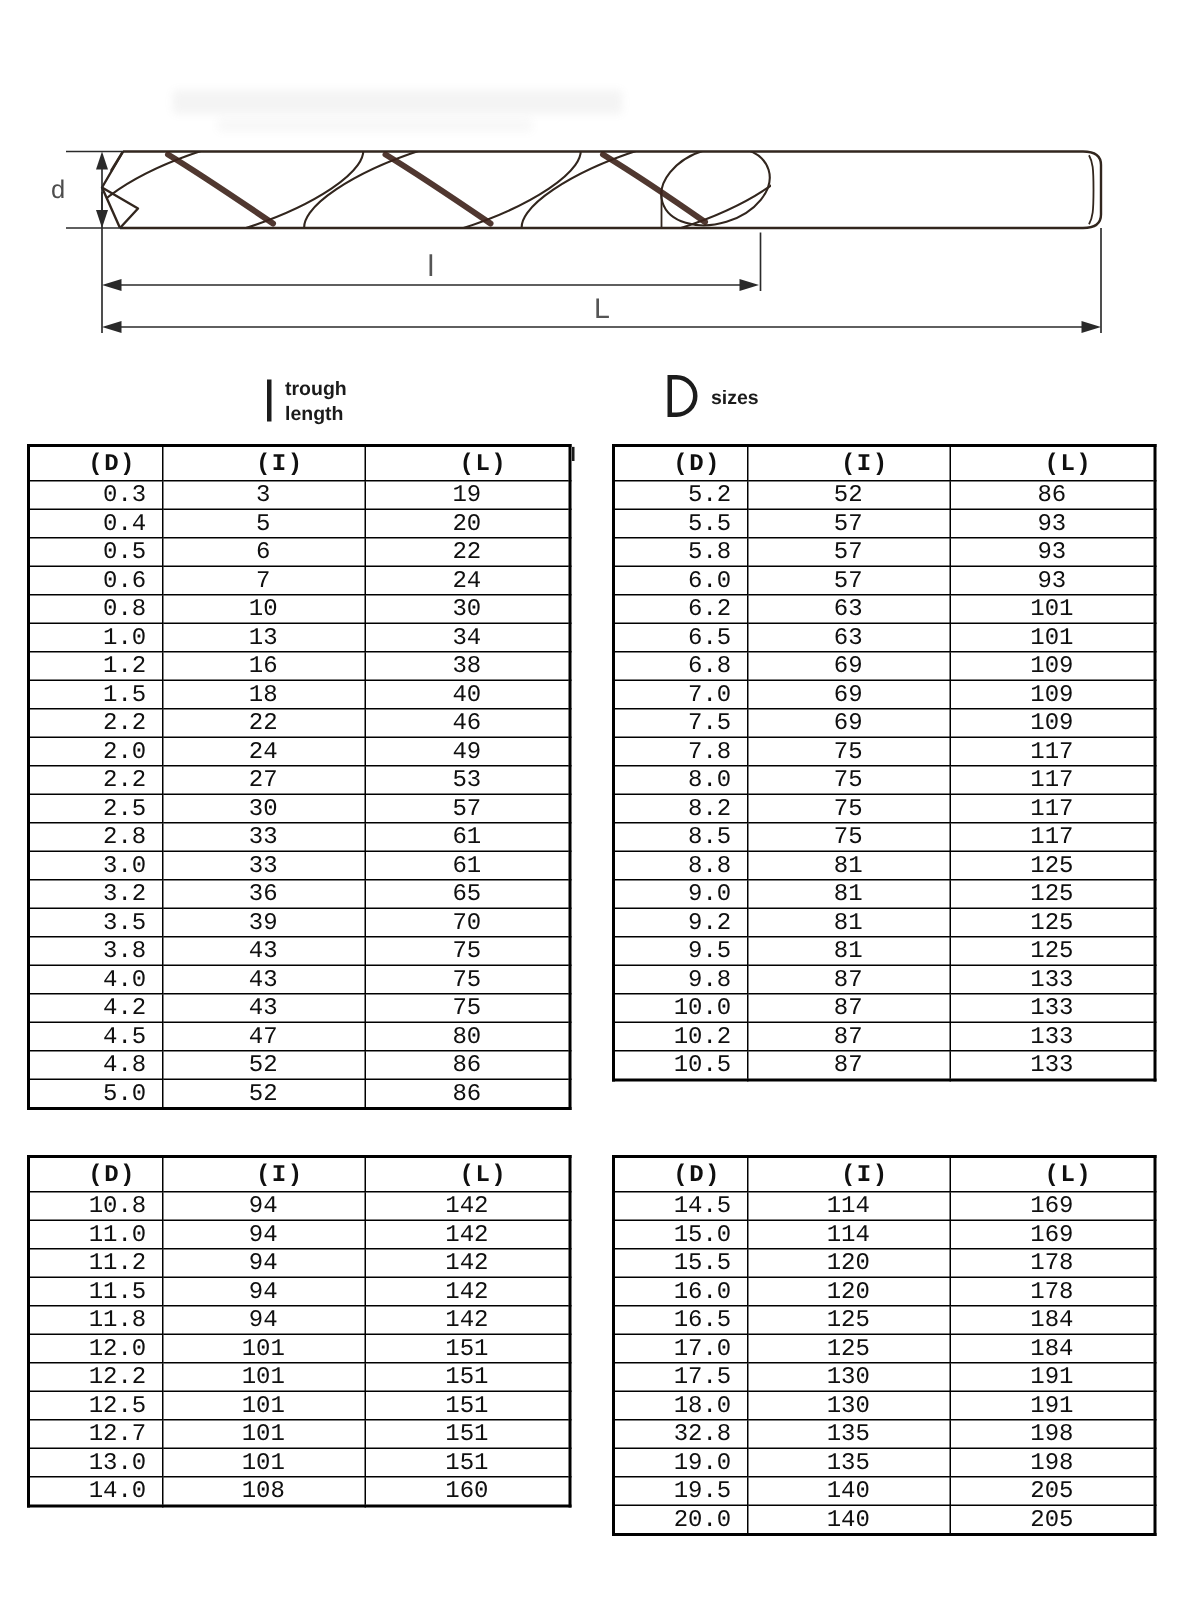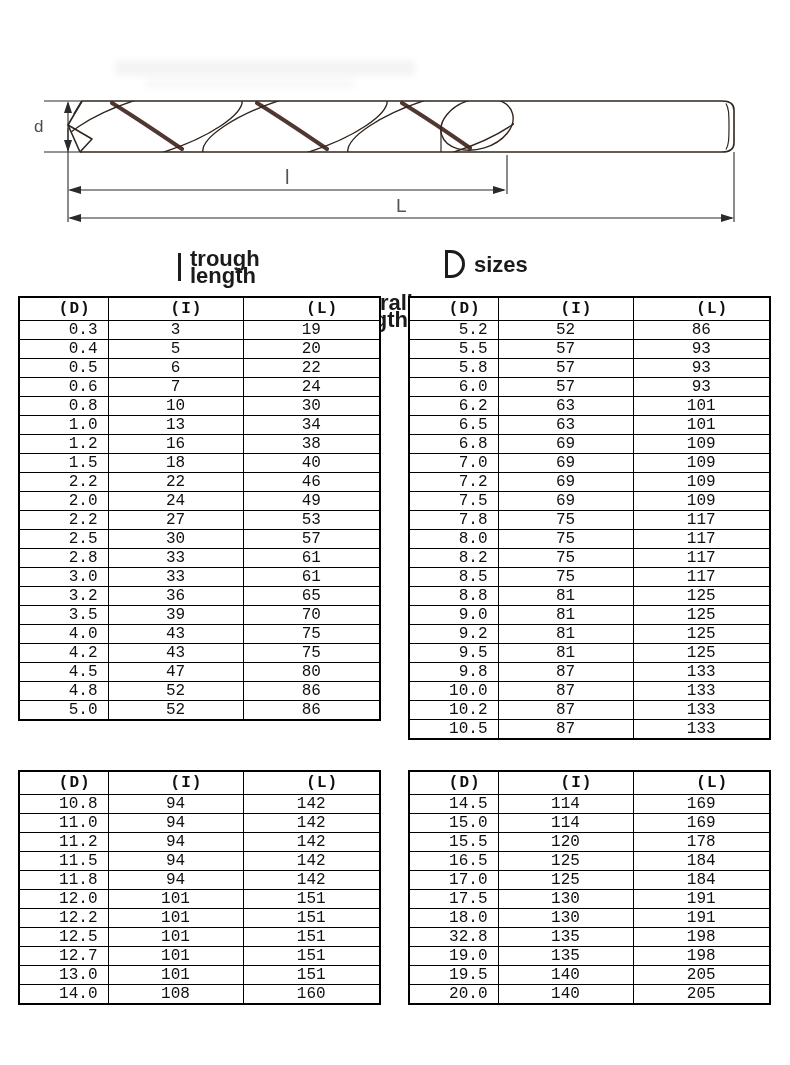--- a/index.html
+++ b/index.html
@@ -8,21 +8,21 @@
 
   
   .smudge{position:absolute;background:#8a8a8a;opacity:.09;filter:blur(3px);border-radius:3px;}
 
   
   #diagram{position:absolute;left:0;top:0;}
 
   
   #legend{position:absolute;left:0;top:246px;width:790px;height:44px;}
   .legend-item{position:absolute;display:flex;align-items:center;gap:9px;}
-  .legend-text{font-weight:bold;font-size:22px;line-height:17px;color:#1b1b1b;
+  .legend-text{font-weight:bold;font-size:13px;line-height:17px;color:#1b1b1b;
                font-family:"Liberation Sans",sans-serif;}
   .sym{flex:0 0 auto;}
   .sym-bar{width:3px;height:28px;background:#1c1c1c;}
   .sym-L{width:14px;height:25px;border-left:3px solid #1c1c1c;border-bottom:3px solid #1c1c1c;}
   .sym-D{width:20px;height:28px;border:3px solid #1c1c1c;border-radius:0 15px 15px 0;box-sizing:border-box;}
 
   
   table.spec{position:absolute;width:361px;border-collapse:collapse;table-layout:fixed;
              font-family:"Liberation Mono",monospace;color:#101010;background:#fff;}
   table.spec th,table.spec td{border:1px solid #000;padding:0;overflow:hidden;white-space:nowrap;}
@@ -213,20 +213,25 @@
           <td class="c0">3.2</td>
           <td class="c1">36</td>
           <td class="c2">65</td>
         </tr>
         <tr>
           <td class="c0">3.5</td>
           <td class="c1">39</td>
           <td class="c2">70</td>
         </tr>
         <tr>
+          <td class="c0">3.8</td>
+          <td class="c1">43</td>
+          <td class="c2">75</td>
+        </tr>
+        <tr>
           <td class="c0">4.0</td>
           <td class="c1">43</td>
           <td class="c2">75</td>
         </tr>
         <tr>
           <td class="c0">4.2</td>
           <td class="c1">43</td>
           <td class="c2">75</td>
         </tr>
         <tr>
@@ -294,25 +299,20 @@
           <td class="c0">6.8</td>
           <td class="c1">69</td>
           <td class="c2">109</td>
         </tr>
         <tr>
           <td class="c0">7.0</td>
           <td class="c1">69</td>
           <td class="c2">109</td>
         </tr>
         <tr>
-          <td class="c0">7.2</td>
-          <td class="c1">69</td>
-          <td class="c2">109</td>
-        </tr>
-        <tr>
           <td class="c0">7.5</td>
           <td class="c1">69</td>
           <td class="c2">109</td>
         </tr>
         <tr>
           <td class="c0">7.8</td>
           <td class="c1">75</td>
           <td class="c2">117</td>
         </tr>
         <tr>
@@ -466,20 +466,25 @@
           <td class="c0">15.0</td>
           <td class="c1">114</td>
           <td class="c2">169</td>
         </tr>
         <tr>
           <td class="c0">15.5</td>
           <td class="c1">120</td>
           <td class="c2">178</td>
         </tr>
         <tr>
+          <td class="c0">16.0</td>
+          <td class="c1">120</td>
+          <td class="c2">178</td>
+        </tr>
+        <tr>
           <td class="c0">16.5</td>
           <td class="c1">125</td>
           <td class="c2">184</td>
         </tr>
         <tr>
           <td class="c0">17.0</td>
           <td class="c1">125</td>
           <td class="c2">184</td>
         </tr>
         <tr>

